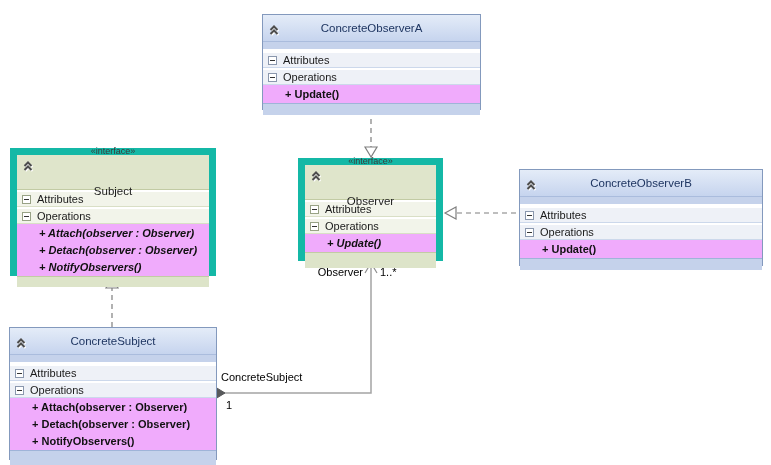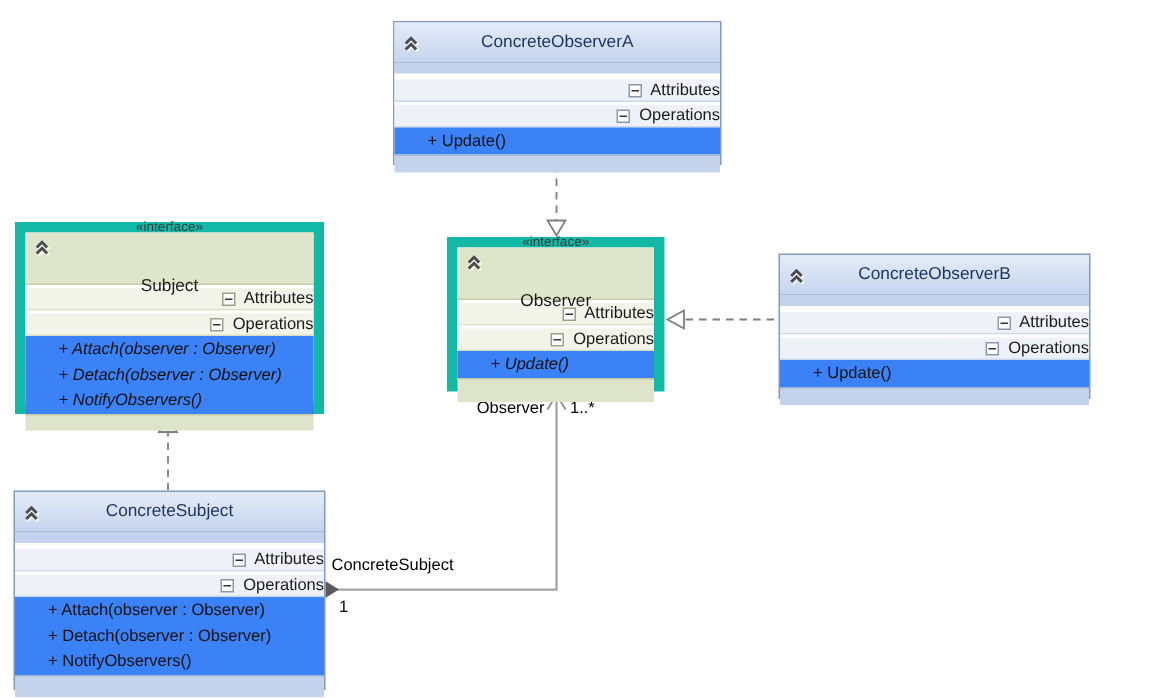--- a/index.html
+++ b/index.html
@@ -28,31 +28,31 @@
   .cls-title { text-align:center; font-size:11.5px; font-weight:normal; line-height:13px; }
   .blue  .cls-title { color:#1e3561; }
   .green .cls-title { color:#1c1c1c;margin-top:28px; }
   .stereotype { text-align:center; font-size:9px; color:#3a3a3a; line-height:11px; }
 
   .substrip { flex:0 0 7px; background:#c5d2eb; border-bottom:1px solid #ffffff; }
   .rowgap   { flex:0 0 3px; background:#ffffff; }
   .rowgap2  { flex:0 0 2px; background:#ffffff; }
 
   .sect { flex:0 0 14px; display:flex; align-items:center; padding-left:5px;
-          font-size:11px; color:#1a1a1a;justify-content:flex-end; }
+          font-size:11px; color:#1a1a1a; }
   .blue  .sect { background:#eef1f7; border-bottom:1px solid #ccd8eb; }
   .green .sect { background:#f2f4ea; border-bottom:1px solid #d9dfc6; }
 
   .minus-box { width:9px; height:9px; margin-right:6px; box-sizing:border-box;
                border:1px solid #8a97ad; background:#ffffff;
                display:inline-flex; align-items:center; justify-content:center; cursor:pointer; }
   .green .minus-box { border-color:#98a285; }
   .minus-line { width:5px; height:1px; background:#333333; }
 
-  .items { flex:1 1 auto; background:#3b82f6; padding-top:1px; }
+  .items { flex:1 1 auto; background:#f0abfc; padding-top:1px;font-weight:bold; }
   .op { font-size:11px; color:#111111; line-height:17px; padding-left:22px; white-space:nowrap; }
   .op.it { font-style:italic; }
 
   .bstrip { flex:0 0 auto; margin-top:auto; }
   .blue  .bstrip { height:11px; background:#c5d2eb; border-top:1px solid #9fb4d8; }
   .green .bstrip { height:10px; background:#dde4c9; border-top:1px solid #c2cba4; }
   .tall  .bstrip { height:14px; }
 
   
   .wire-label { position:absolute; font-size:11px; color:#000000; white-space:nowrap; }
@@ -179,21 +179,21 @@
           <span class="minus-line"></span>
         </span>
       <span>Operations</span>
     </div>
     <div class="items">
       <div class="op it">+ Update()</div>
     </div>
     <div class="bstrip" style="height:15px;"></div>
   </div>
 
-  <div class="uml-box blue" style="left:519px; top:169px; width:208px; height:97px;">
+  <div class="uml-box blue" style="left:519px; top:169px; width:244px; height:97px;">
     <div class="hdr">
       <span class="chev">
         <svg width="12" height="12" viewBox="0 0 12 12">
             <path d="M2.5 6 L6 2.5 L9.5 6" fill="none" stroke="#4d4d4d" stroke-width="2"></path>
             <path d="M2.5 10 L6 6.5 L9.5 10" fill="none" stroke="#4d4d4d" stroke-width="2"></path>
           </svg>
       </span>
       <div class="cls-title">ConcreteObserverB</div>
     </div>
     <div class="substrip"></div>

